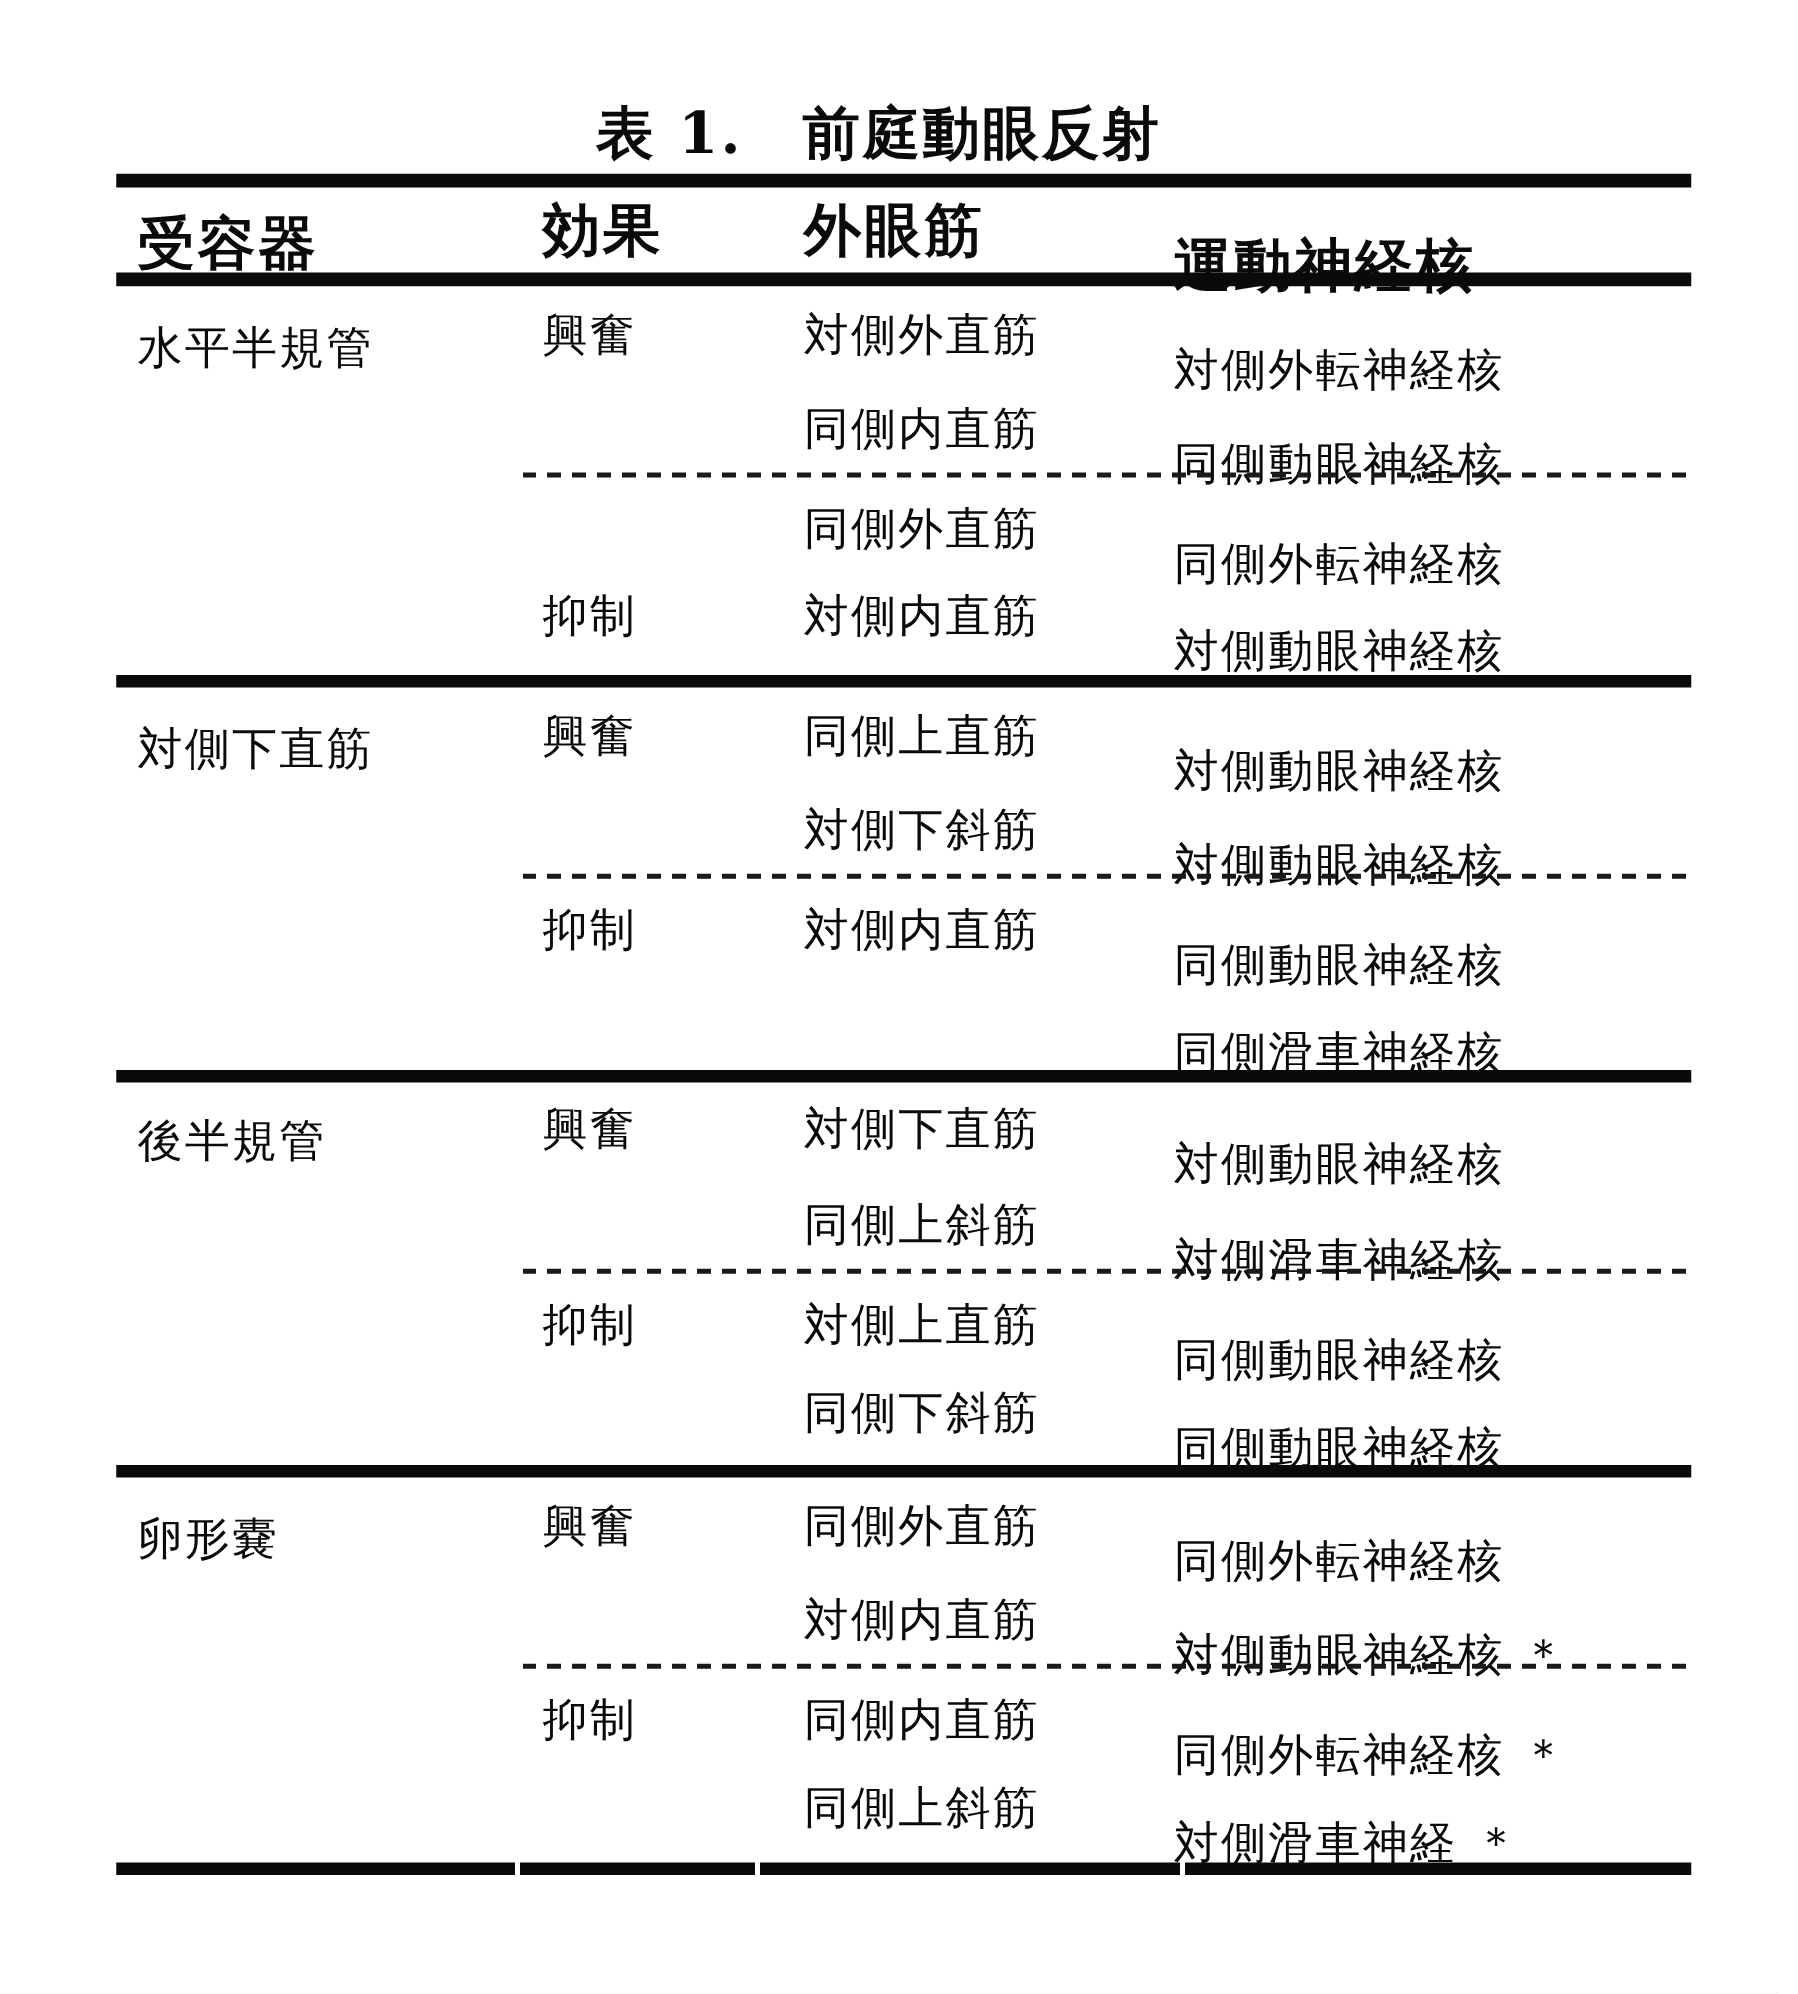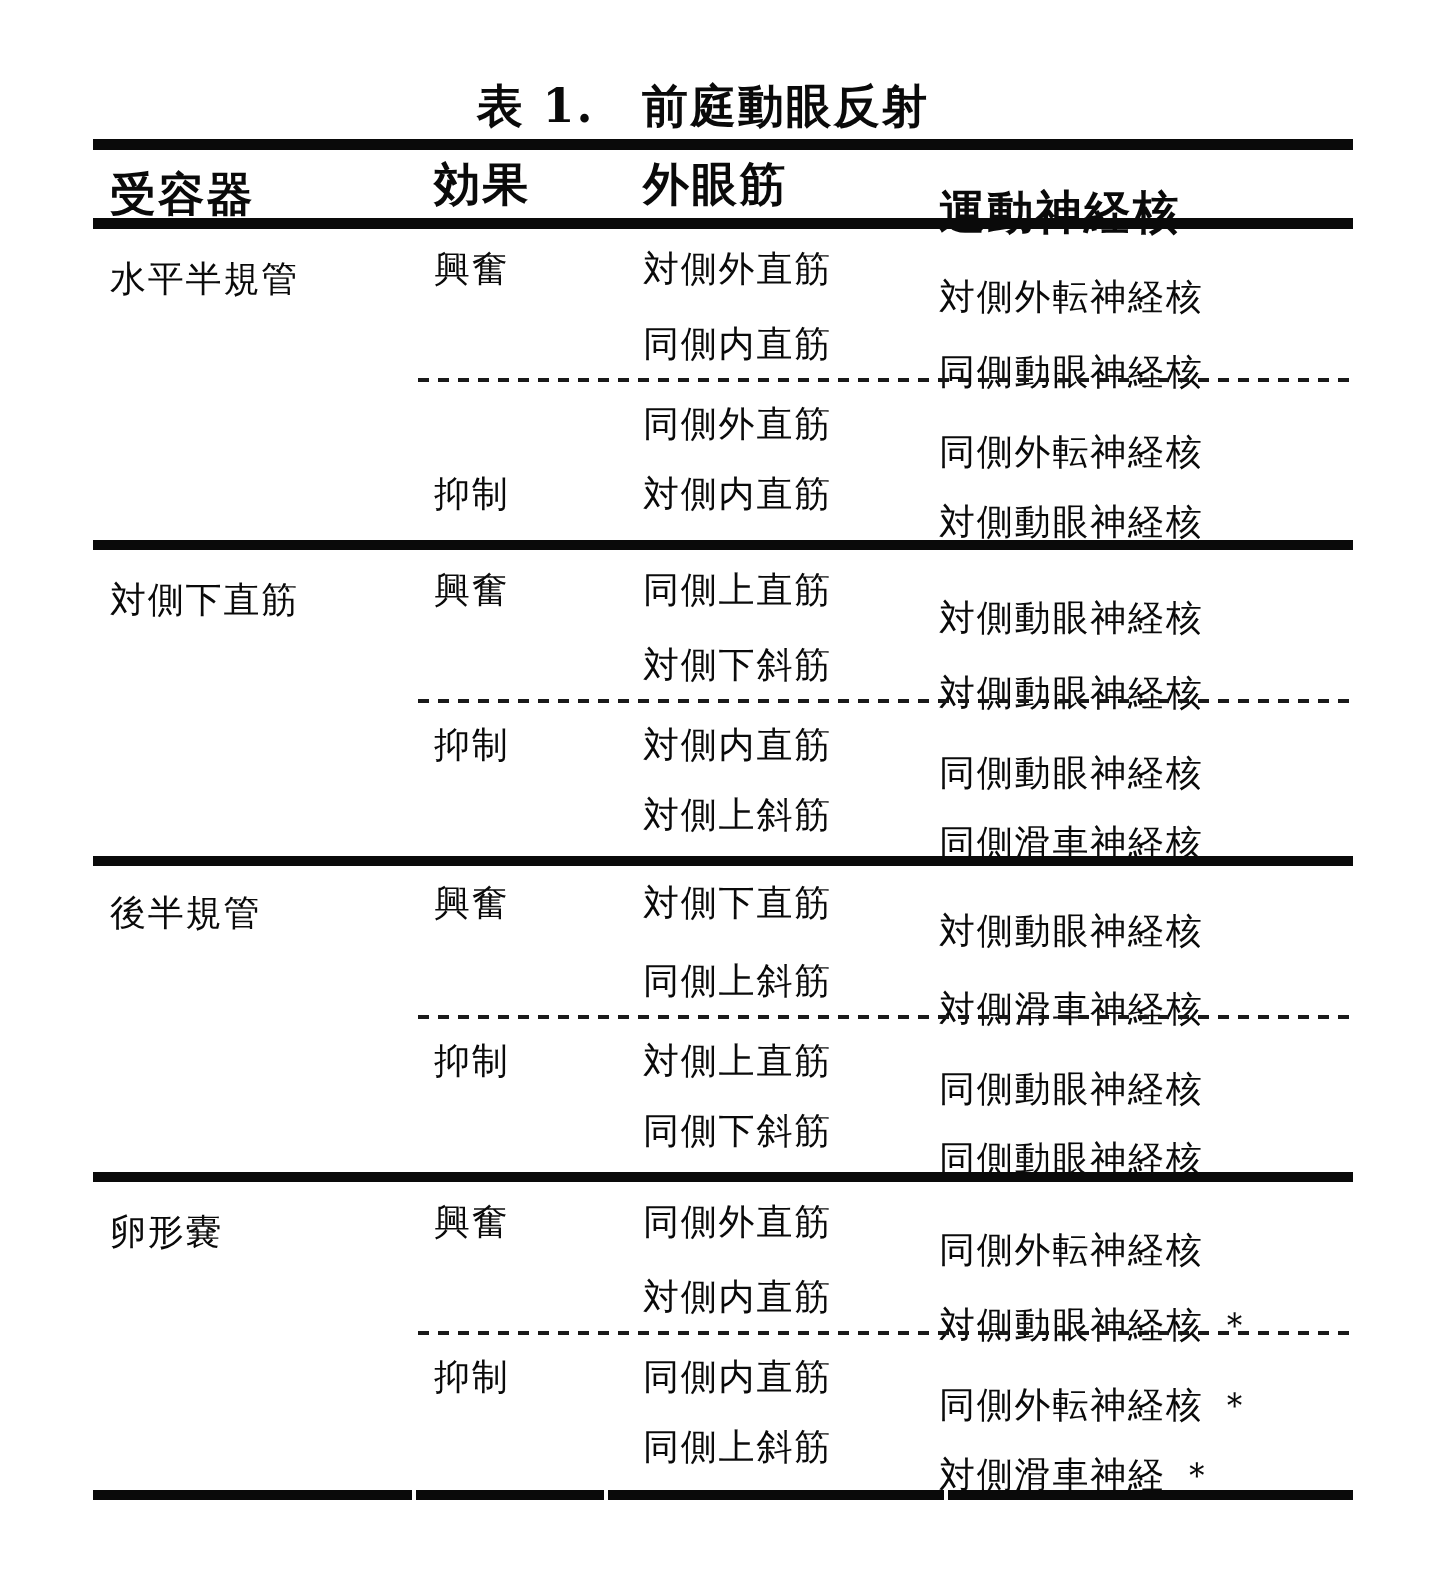--- a/index.html
+++ b/index.html
@@ -121,21 +121,20 @@
     <span class="cell c3">対側下斜筋</span>
     <span class="cell c4">対側動眼神経核</span>
   </div>
   <div class="dash d2"></div>
   <div class="row y719">
     <span class="cell c2">抑制</span>
     <span class="cell c3">対側内直筋</span>
     <span class="cell c4">同側動眼神経核</span>
   </div>
   <div class="row y789">
-    <span class="cell c3">対側上斜筋</span>
     <span class="cell c4">同側滑車神経核</span>
   </div>
 
   <div class="hr r4"></div>
 
   <div class="row y880">
     <span class="cell c1">後半規管</span>
     <span class="cell c2">興奮</span>
     <span class="cell c3">対側下直筋</span>
     <span class="cell c4">対側動眼神経核</span>

